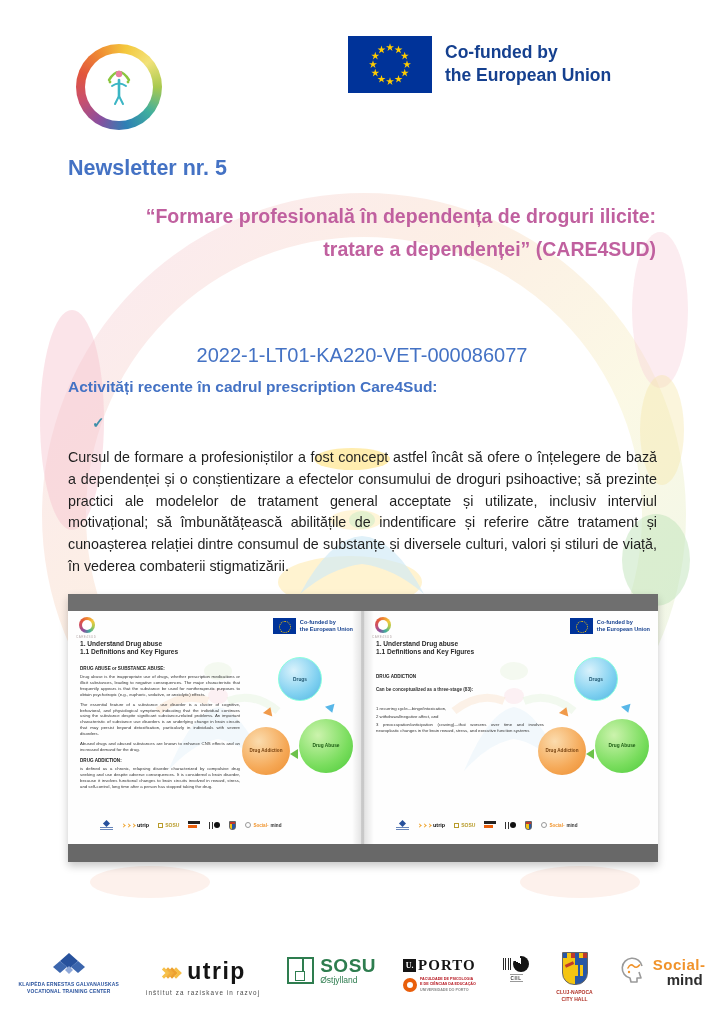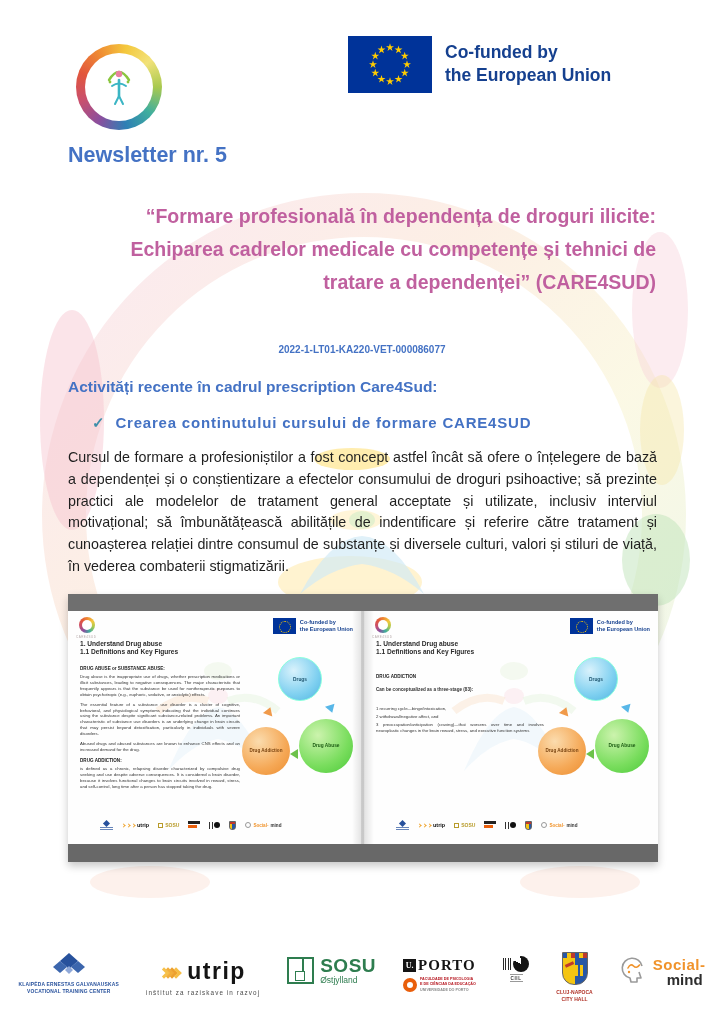--- a/index.html
+++ b/index.html
@@ -15,28 +15,28 @@
   .ring { position:absolute; inset:0; border-radius:50%;
     background:conic-gradient(from 210deg,#8a4f9e,#c94f6d,#e2563c,#ef8b33,#f4c83d,#f2e27a,#a9c94f,#3fae9e,#2e7fb5,#8a4f9e); }
   .ring::after { content:''; position:absolute; inset:9px; background:#fff; border-radius:50%; }
   .c4s-person { position:absolute; left:23px; top:18px; z-index:1; }
 
   .eu-block { position:absolute; left:348px; top:36px; z-index:2; display:flex; gap:13px; }
   .eu-flag { width:84px; height:57px; background:#003399; flex:0 0 auto; }
   .eu-txt { font-weight:bold; color:#15408f; font-size:17.5px; line-height:23px; padding-top:5px; }
 
   
-  .doc-title { position:absolute; left:68px; top:143px; width:588px; z-index:2;
+  .doc-title { position:absolute; left:68px; top:156px; width:588px; z-index:2;
     color:#4472c4; font-size:21.5px; font-weight:bold; }
   .main-heading { position:absolute; left:68px; top:200px; width:588px; z-index:2;
     color:#c0609f; font-size:19.5px; font-weight:bold; text-align:right; line-height:33px; }
   .subtitle { position:absolute; left:68px; top:301px; width:588px; z-index:2;
     color:#4472c4; font-size:19px; font-weight:bold; text-align:center; }
   .proj-code { position:absolute; left:68px; top:344px; width:588px; z-index:2;
-    color:#4472c4; font-size:10px; font-weight:bold; text-align:center; }
+    color:#4472c4; font-size:20px; font-weight:normal; text-align:center; }
   .activities { position:absolute; left:68px; top:378px; width:588px; z-index:2;
     color:#4472c4; font-size:15.5px; font-weight:bold; }
   .bullet { position:absolute; left:92px; top:414px; width:560px; z-index:2;
     color:#4472c4; font-size:15px; font-weight:bold; letter-spacing:0.8px; display:flex; gap:10px; }
   .bullet .chk { color:#3e8faa; font-weight:bold; }
   .body-par { position:absolute; left:68px; top:447px; width:589px; z-index:2;
     color:#1f1f1f; font-size:14.3px; line-height:21.8px; text-align:justify; }
 
   
   .book { position:absolute; left:68px; top:594px; width:590px; z-index:2;
@@ -238,30 +238,28 @@
     <div class="eu-txt">
       <div>Co-funded by</div>
       <div>the European Union</div>
     </div>
   </div>
 
   <h1 class="doc-title">Newsletter nr. 5</h1>
 
   <div class="main-heading">
     <div>“Formare profesională în dependența de droguri ilicite:</div>
-    <div>Echiparea cadrelor medicale cu competențe și tehnici de</div>
     <div>tratare a dependenței” (CARE4SUD)</div>
   </div>
 
   <div class="proj-code">2022-1-LT01-KA220-VET-000086077</div>
   <div class="activities">Activități recente în cadrul prescription Care4Sud:</div>
 
   <div class="bullet">
     <span class="chk">✓</span>
-    <span>Crearea continutului cursului de formare CARE4SUD</span>
   </div>
 
   <p class="body-par">Cursul de formare a profesioniștilor a fost concept astfel încât să ofere o înțelegere de bază a dependenței și o conștientizare a efectelor consumului de droguri psihoactive; să prezinte practici ale modelelor de tratament general acceptate și utilizate, inclusiv interviul motivațional; să îmbunătățească abilitățile de indentificare și referire către tratament și cunoașterea relației dintre consumul de substanțe și diversele culturi, valori și stiluri de viață, în vederea combaterii stigmatizării.</p>
 
   <div class="book">
     <div class="bar top"></div>
     <div class="pages">
 
       <section class="slide left">
         <svg class="s-wm" width="180" height="160" viewBox="0 0 180 160">

